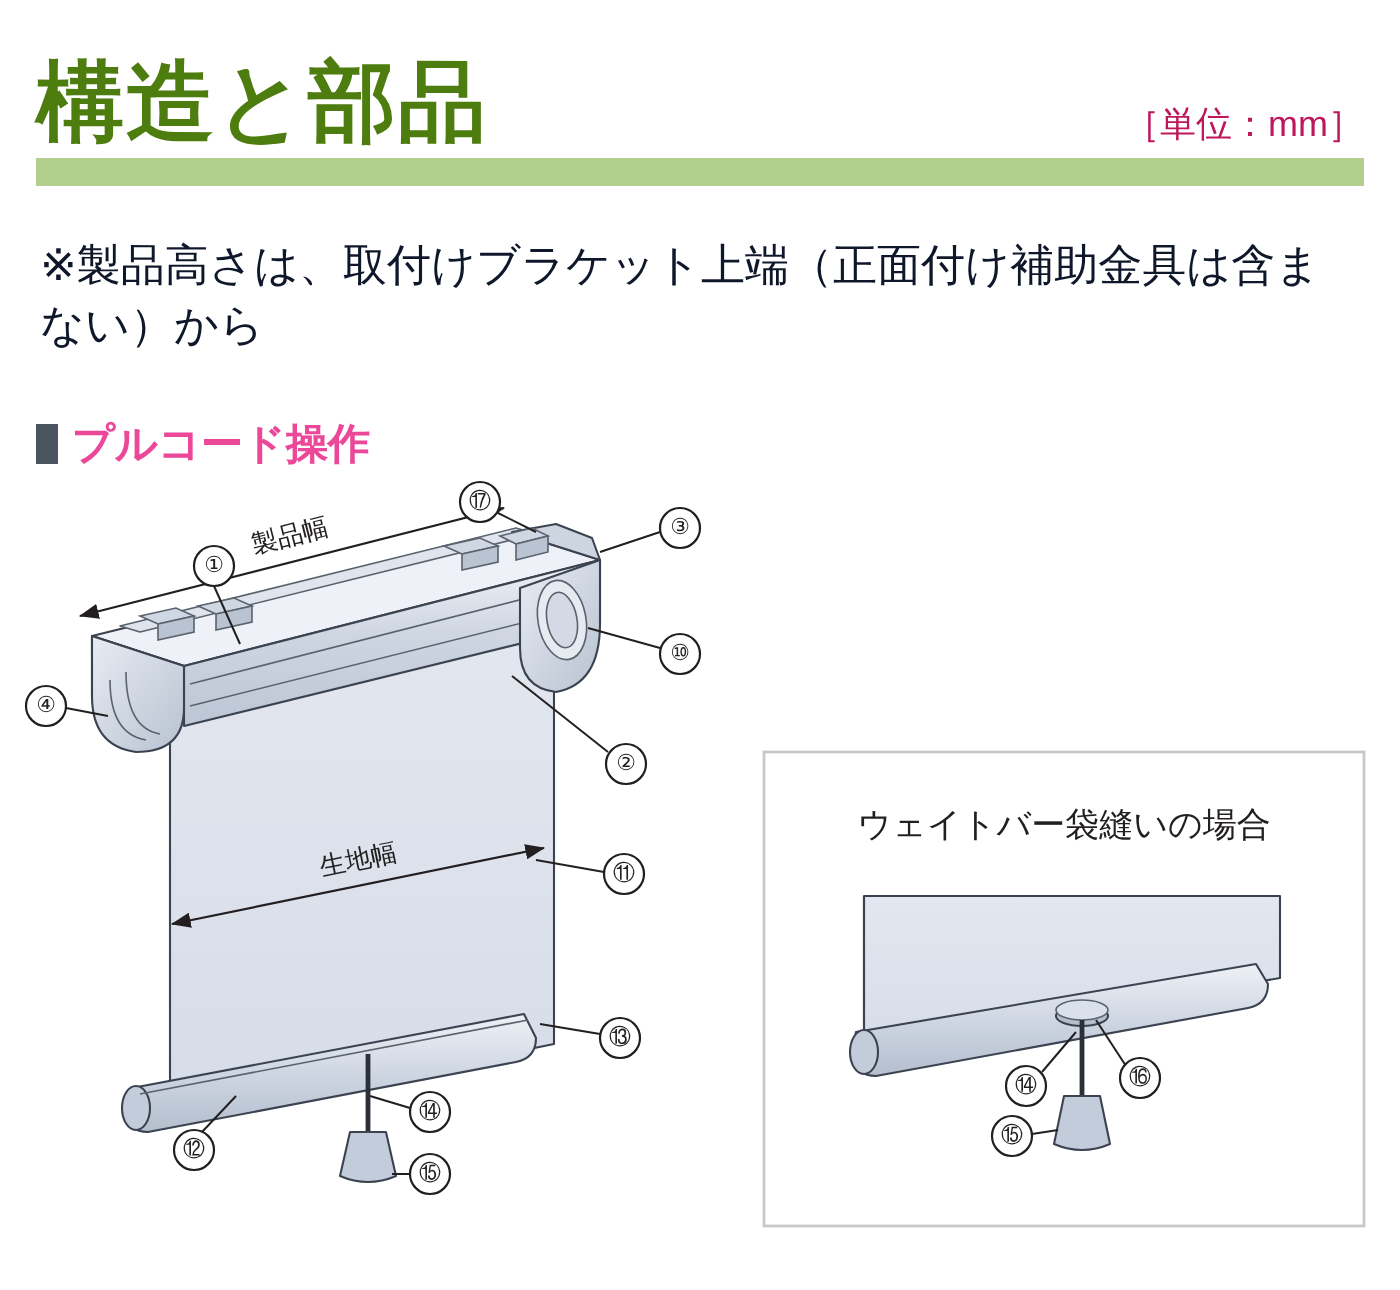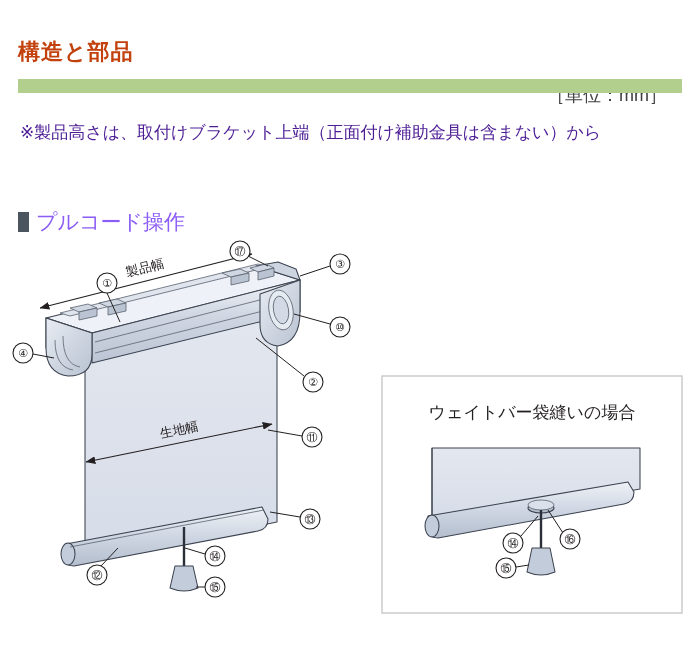--- a/index.html
+++ b/index.html
@@ -24,64 +24,63 @@
   }
   #green-rule {
     position: absolute;
     left: 18px; top: 79px;
     width: 664px; height: 14px;
     background: #b3cf8e;
   }
   #page-title {
     position: absolute;
     left: 18px; top: 30px;
-    font-size: 22px;
+    font-size: 44px;
     font-weight: bold;
     letter-spacing: 1px;
     line-height: 44px;
-    color: #c2410c;
+    color: #4d7c0f;
     white-space: nowrap;
   }
   #unit-label {
     position: absolute;
-    right: 33px; top: 50px;
+    right: 18px; top: 50px;
     font-size: 18px;
-    color: #404040;
+    color: #be185d;
     white-space: nowrap;
-    margin-top: 33px;
   }
 
   
   #note-block {
     position: absolute;
     left: 20px; top: 118px;
     width: 660px;
-    font-size: 17px;
+    font-size: 22px;
     line-height: 30px;
-    color: #4c1d95;
+    color: #0f172a;
   }
   #note-line-2 { padding-left: 17px; }
 
   
   #section-heading {
     position: absolute;
     left: 18px; top: 208px;
     display: flex;
     align-items: center;
     gap: 7px;
   }
   #section-bullet {
     width: 11px; height: 20px;
     background: #4a555f;
     display: inline-block;
   }
   #section-title-text {
     font-size: 21px;
-    font-weight: normal;
-    color: #8b5cf6;
+    font-weight: bold;
+    color: #ec4899;
     white-space: nowrap;
   }
 
   
   #diagram-area {
     position: absolute;
     left: 0; top: 236px;
     width: 700px; height: 400px;
   }
   svg { display: block; }

